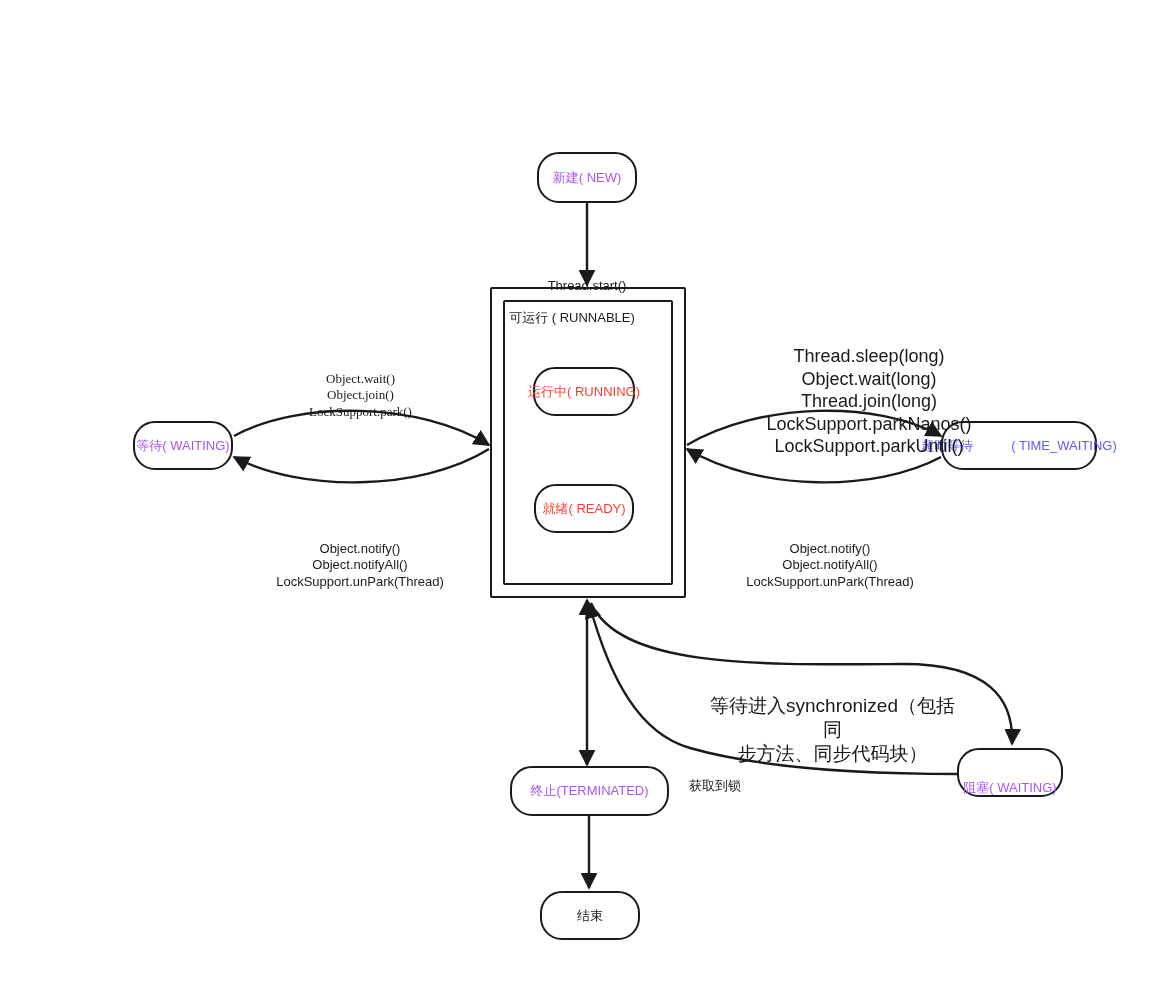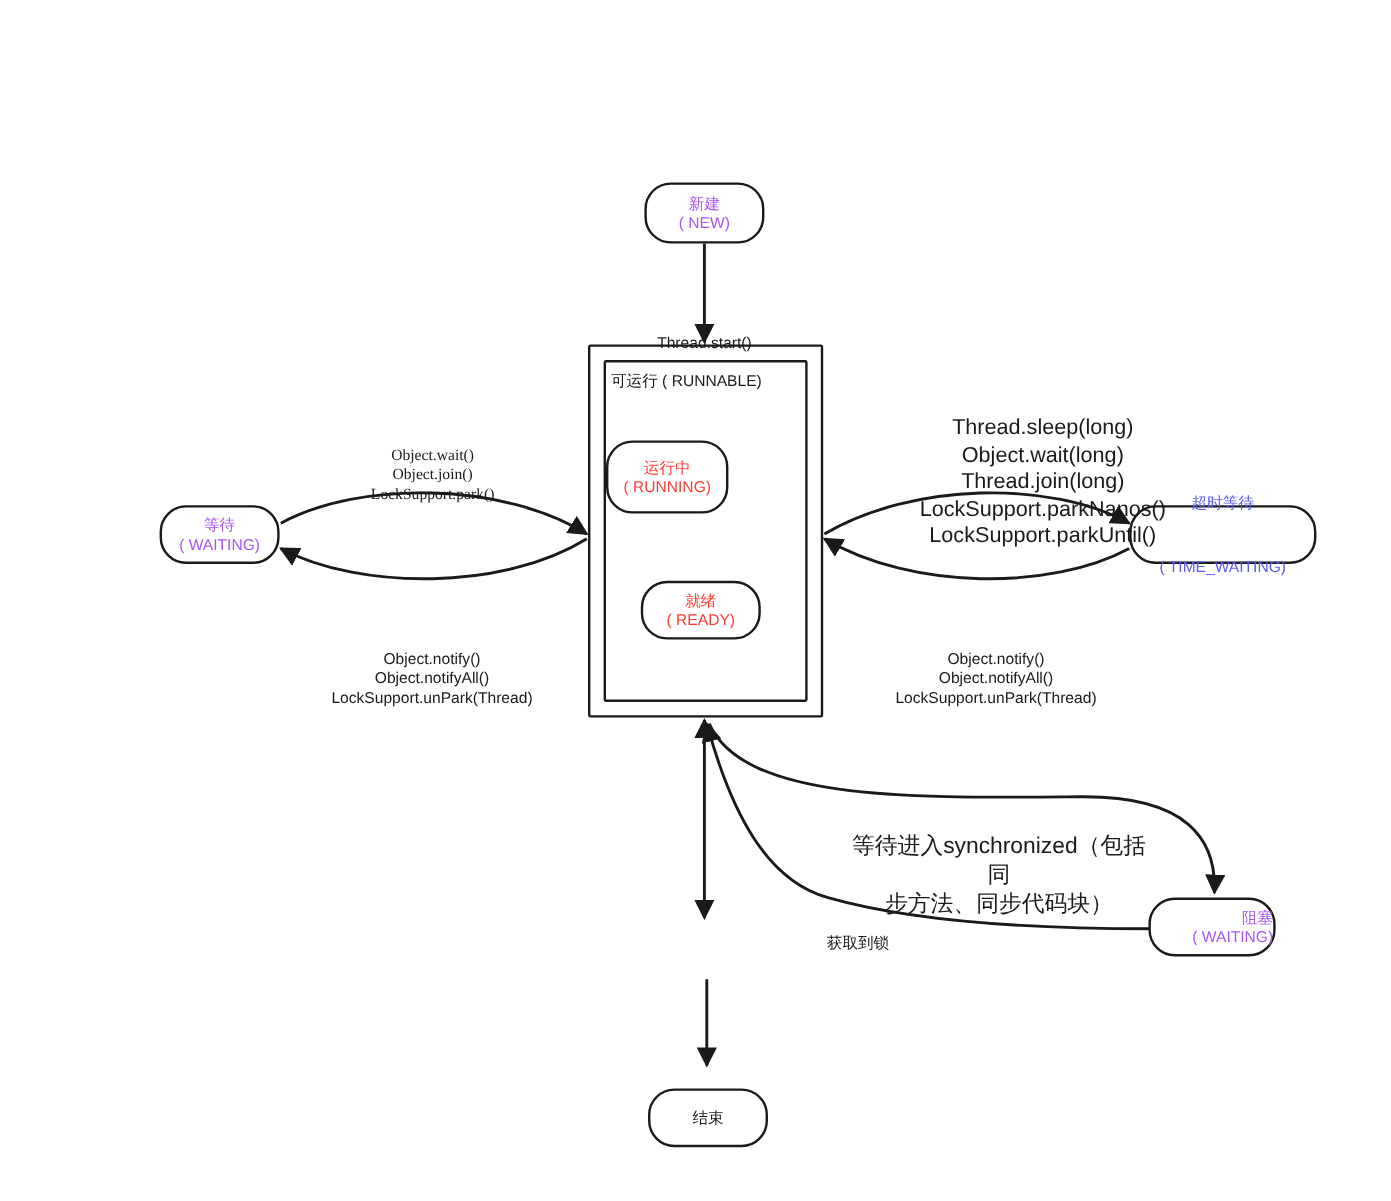--- a/index.html
+++ b/index.html
@@ -29,34 +29,34 @@
     height: 1001px;
     pointer-events: none;
   }
   .node {
     position: absolute;
     box-sizing: border-box;
     border: 2px solid #1a1a1a;
     border-radius: 22px;
     background: #ffffff;
     display: flex;
-    flex-direction: column;
+    flex-direction: row;
     align-items: center;
     justify-content: center;
     line-height: 1.18;
     white-space: nowrap;
   }
   .node .l1, .node .l2 {
     display: block;
     text-align: center;
   }
   .node-purple { color: #a855f7; }
   .node-blueviolet { color: #5b5bf0; gap: 38px; }
   .node-red { color: #ff3b30; }
-  .node-black { color: #1a1a1a; margin-top: 16px; }
+  .node-black { color: #1a1a1a; }
 
   .runnable-outer {
     position: absolute;
     box-sizing: border-box;
     border: 2px solid #1a1a1a;
     background: #ffffff;
     border-radius: 2px;
   }
   .runnable-inner {
     position: absolute;
@@ -126,21 +126,21 @@
     <span class="l2">( NEW)</span>
   </div>
 
   <div class="runnable-outer" style="left:490px; top:287px; width:196px; height:311px;"></div>
   <div class="runnable-inner" style="left:503px; top:300px; width:170px; height:285px;"></div>
   <div class="runnable-title" style="left:503px; top:310px; width:138px; font-size:13px;">
     <span class="l1">可运行</span>
     <span class="l2">( RUNNABLE)</span>
   </div>
 
-  <div class="node node-red" style="left:505px; top:367px; width:102px; height:61px; font-size:13px;">
+  <div class="node node-red" style="left:533px; top:367px; width:102px; height:49px; font-size:13px;">
     <span class="l1">运行中</span>
     <span class="l2">( RUNNING)</span>
   </div>
 
   <div class="node node-red" style="left:534px; top:484px; width:100px; height:49px; font-size:13px;">
     <span class="l1">就绪</span>
     <span class="l2">( READY)</span>
   </div>
 
   <div class="node node-purple" style="left:133px; top:421px; width:100px; height:49px; font-size:13px;">
@@ -151,20 +151,24 @@
   <div class="node node-blueviolet" style="left:941px; top:421px; width:156px; height:49px; font-size:13px;">
     <span class="l1">超时等待</span>
     <span class="l2">( TIME_WAITING)</span>
   </div>
 
   <div class="node node-purple" style="left:957px; top:748px; width:106px; height:49px; font-size:13px;align-items:flex-end;">
     <span class="l1">阻塞</span>
     <span class="l2">( WAITING)</span>
   </div>
 
+  <div class="node node-purple" style="left:510px; top:766px; width:159px; height:50px; font-size:13px;">
+    <span class="l1">终止</span>
+    <span class="l2">(TERMINATED)</span>
+  </div>
 
   <div class="node node-black" style="left:540px; top:891px; width:100px; height:49px; font-size:13px;">
     <span class="l1">结束</span>
   </div>
 
   <div class="edge-label" style="left:502px; top:240px; width:170px; font-size:13px;">Thread.start()</div>
 
   <div class="edge-label" style="left:253px; top:333px; width:215px; font-size:13px;font-family:Liberation Serif, serif;">Object.wait()
 Object.join()
 LockSupport.park()</div>

